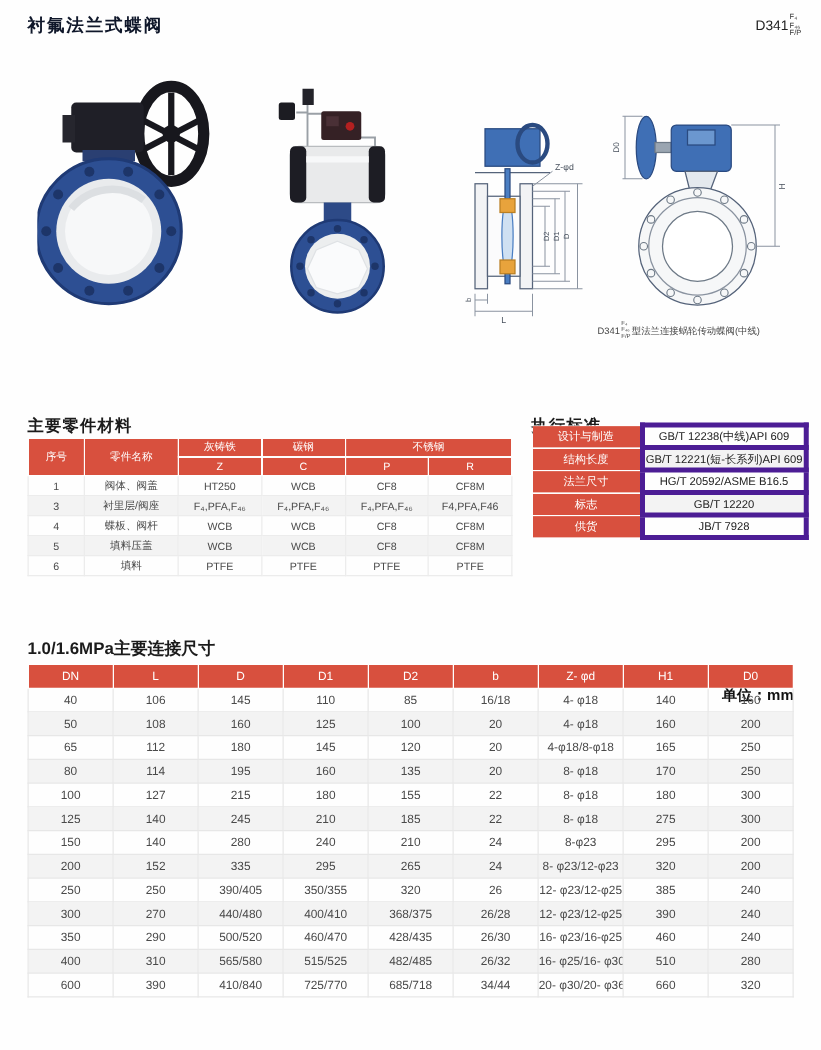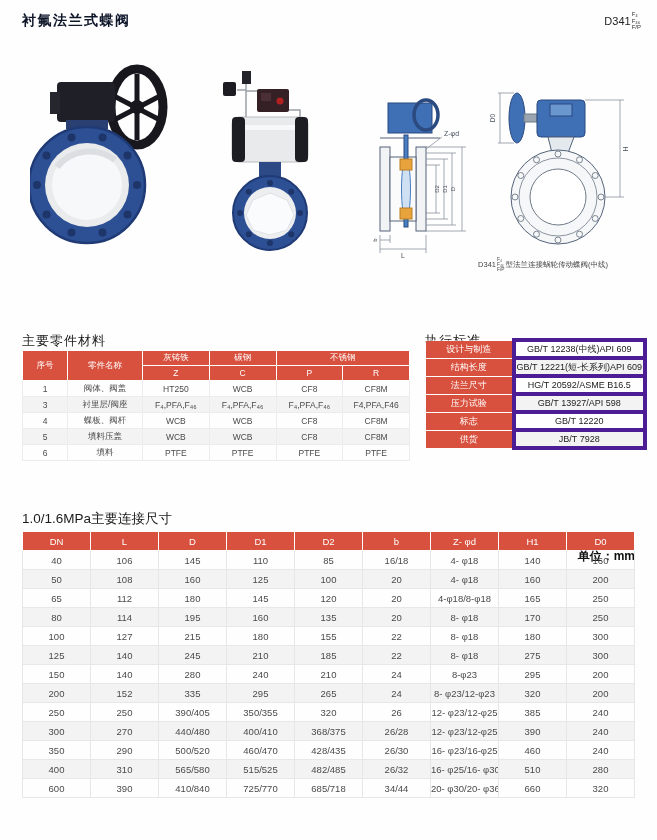--- a/index.html
+++ b/index.html
@@ -16,21 +16,21 @@
   .hdr-model .subs span{font-size:6px;line-height:1.1;color:#333;}
 
   
   .fig{position:absolute;}
   .fig-caption{position:absolute;left:430px;top:257px;width:226px;display:flex;
     justify-content:center;align-items:center;font-size:7.5px;color:#444;}
   .fig-caption .subs{display:flex;flex-direction:column;margin:0 1px;}
   .fig-caption .subs span{font-size:4.8px;line-height:1.05;}
 
   
-  .sec-title{position:absolute;font-size:13px;font-weight:normal;color:#1b1b1b;letter-spacing:1px;text-align:right;}
+  .sec-title{position:absolute;font-size:13px;font-weight:bold;color:#1b1b1b;letter-spacing:1px;text-align:right;}
 
   
   table{border-collapse:collapse;table-layout:fixed;}
   th,td{overflow:hidden;white-space:nowrap;text-align:center;}
 
   
   .materials-table{position:absolute;left:22px;top:350px;width:388px;font-size:8.5px;border:1px solid #eee;}
   .materials-table th{background:var(--red);color:#fff;font-weight:normal;
     border:1px solid rgba(255,255,255,.55);height:15px;}
   .materials-table td{border:1px solid #ececec;height:16px;color:#4a4a4a;}
@@ -308,24 +308,20 @@
         </tr>
         <tr>
           <th>结构长度</th>
           <td>GB/T 12221(短-长系列)API 609</td>
         </tr>
         <tr>
           <th>法兰尺寸</th>
           <td>HG/T 20592/ASME B16.5</td>
         </tr>
         <tr>
-          <th>压力试验</th>
-          <td>GB/T 13927/API 598</td>
-        </tr>
-        <tr>
           <th>标志</th>
           <td>GB/T 12220</td>
         </tr>
         <tr>
           <th>供货</th>
           <td>JB/T 7928</td>
         </tr>
       </tbody>
   </table>
 

